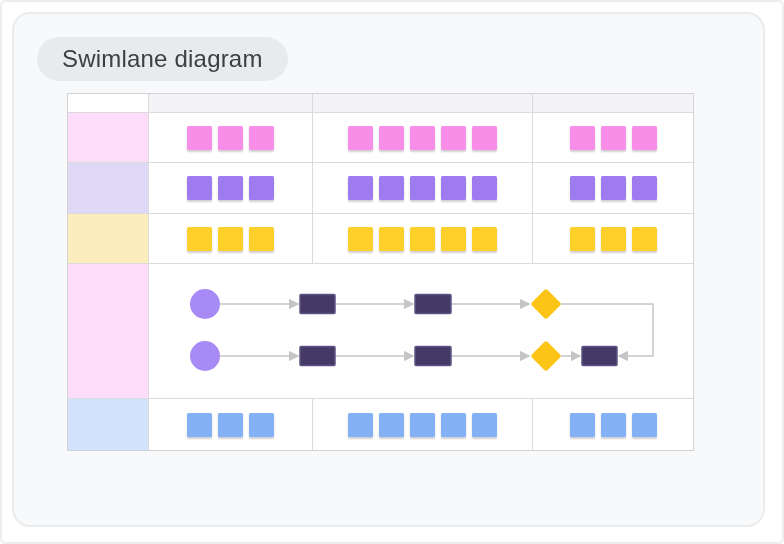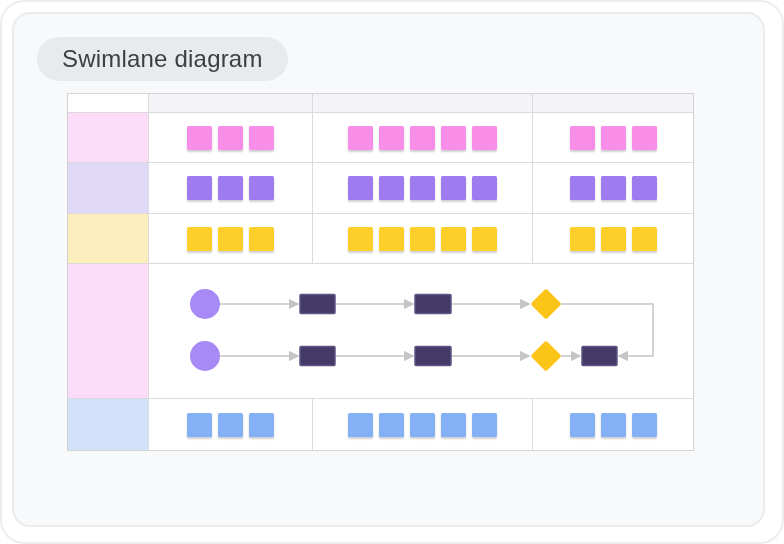--- a/index.html
+++ b/index.html
@@ -2,21 +2,21 @@
 <html><head>
 <meta charset="utf-8">
 <style>
   html,body{margin:0;padding:0;background:#ffffff;}
   body{
     width:784px;height:544px;position:relative;overflow:hidden;
     font-family:"Liberation Sans","DejaVu Sans",sans-serif;
   }
   .screen{
     position:absolute;left:0;top:0;width:784px;height:544px;
-    border-radius:24px;overflow:hidden;background:#ffffff;
+    border-radius:6px;overflow:hidden;background:#ffffff;
     box-shadow:inset 0 0 0 2px #ecedef;
   }
   .card{
     position:absolute;left:12px;top:12px;width:753px;height:515px;
     background:#f8f9fa;border:2px solid #e9ebed;border-radius:18px;
     box-sizing:border-box;
   }
   .title-pill{
     position:absolute;left:37px;top:37px;height:44px;
     background:#e9eaec;border-radius:22px;

